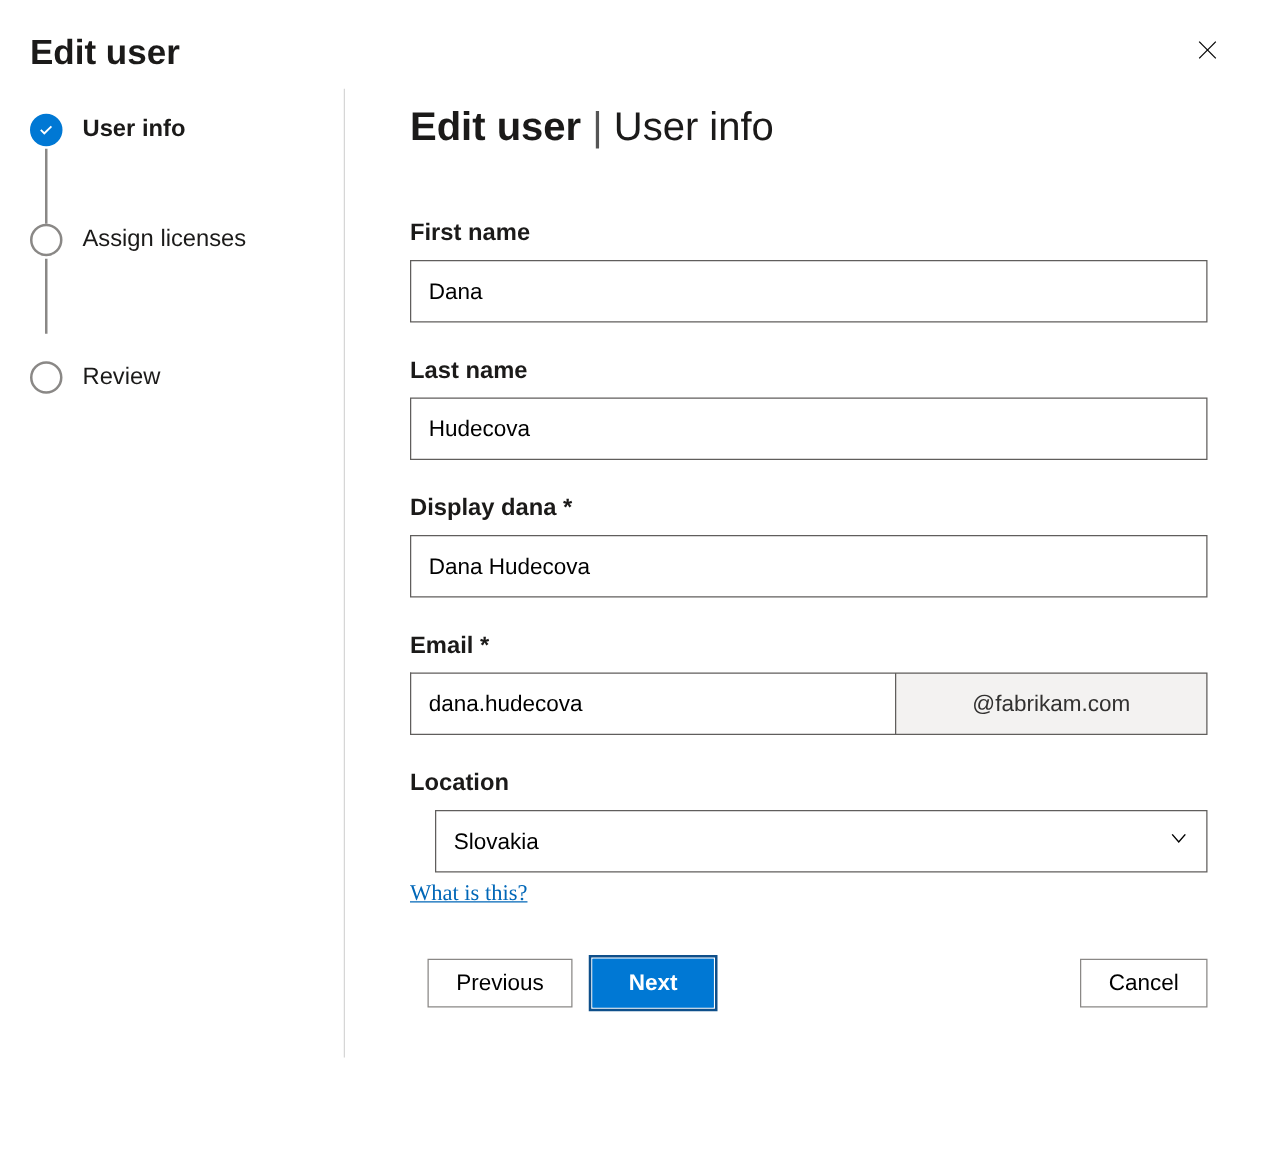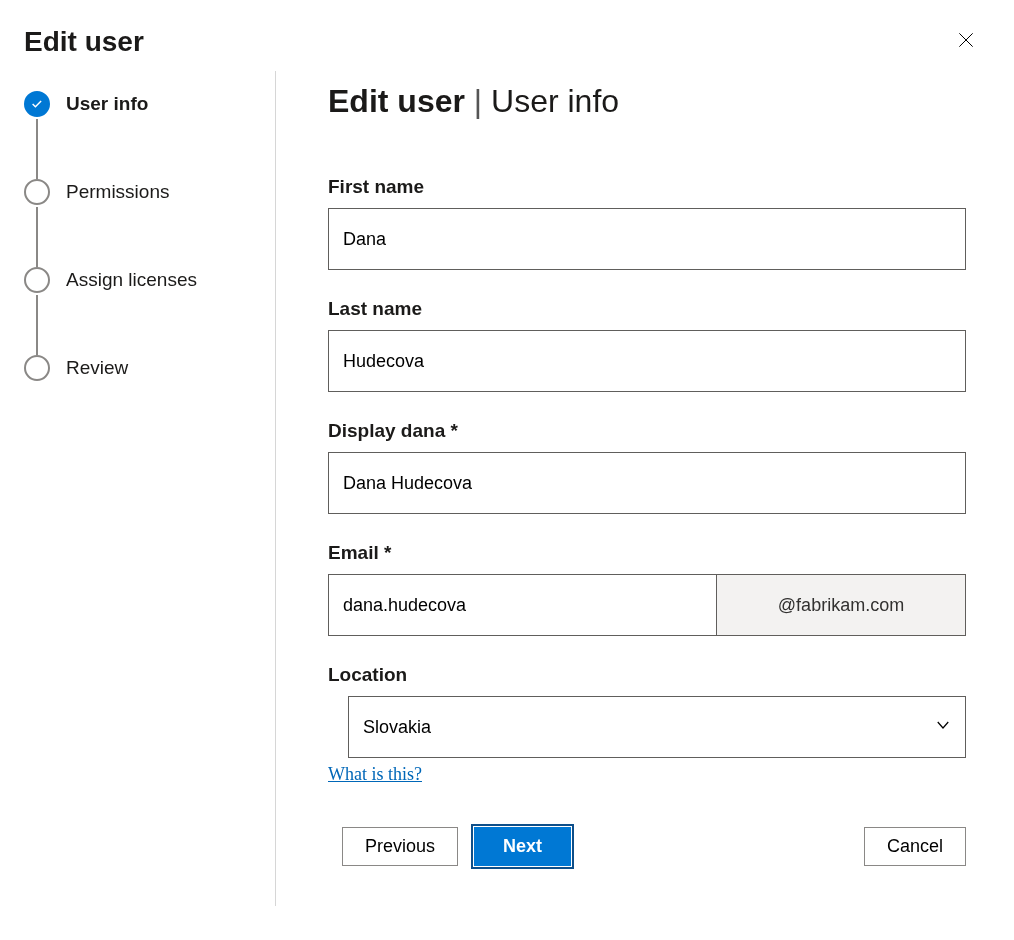--- a/index.html
+++ b/index.html
@@ -43,21 +43,21 @@
     padding-top: 20px;
     padding-right: 24px;
   }
   .step {
     display: flex;
     align-items: center;
     position: relative;
     padding-bottom: 62px;
     cursor: pointer;
   }
-  .step:last-child { padding-bottom: 0; }
+  .step:last-child { padding-bottom: 0; margin-top: 22px; }
   .step .circle {
     width: 26px;
     height: 26px;
     border-radius: 50%;
     border: 2px solid #8a8886;
     background: #fff;
     display: flex;
     align-items: center;
     justify-content: center;
     flex-shrink: 0;
@@ -104,21 +104,21 @@
 
   .field { margin-bottom: 28px; }
   .field label {
     display: block;
     font-size: 19px;
     font-weight: 600;
     margin-bottom: 10px;
   }
   .text-input {
     width: 100%;
-    height: 62px;
+    height: 50px;
     padding: 0 14px;
     font-size: 18px;
     border: 1px solid #605e5c;
     font-family: inherit;
     background: #fff;
   }
   .email-row { display: flex; }
   .email-row .text-input { flex: 1; border-right: none; }
   .email-domain {
     background: #f3f2f1;
@@ -198,26 +198,20 @@
         <svg viewBox="0 0 16 16">
             <path d="M6.2 12.3 2.4 8.5l1.2-1.2 2.6 2.6 5.9-5.9 1.2 1.2z"></path>
           </svg>
       </span>
       <span class="step-label">User info</span>
     </div>
     <div class="step">
       <span class="circle">
         
       </span>
-      <span class="step-label">Permissions</span>
-    </div>
-    <div class="step">
-      <span class="circle">
-        
-      </span>
       <span class="step-label">Assign licenses</span>
     </div>
     <div class="step">
       <span class="circle">
         
       </span>
       <span class="step-label">Review</span>
     </div>
   </div>
 

